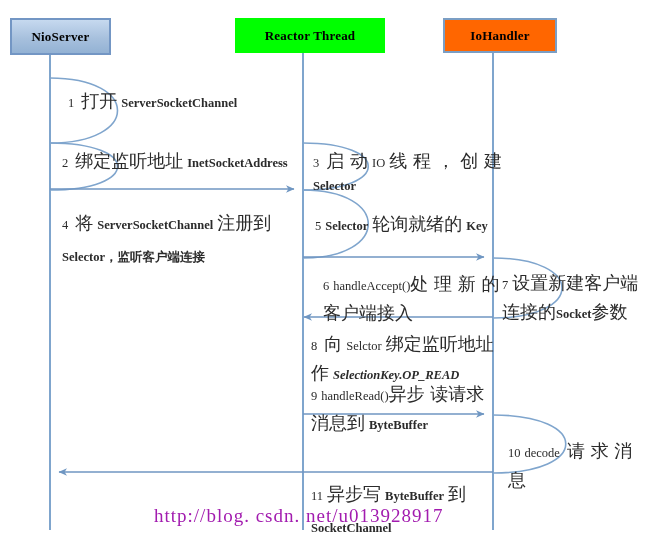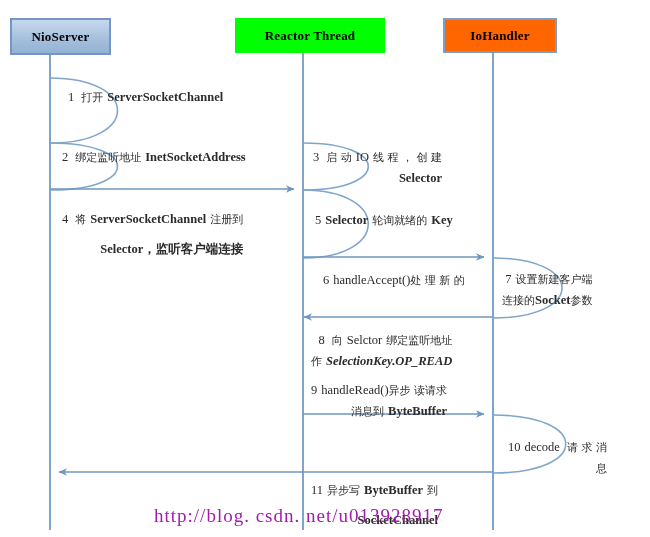--- a/index.html
+++ b/index.html
@@ -9,21 +9,20 @@
   }
   body {
     font-family: "Liberation Serif", "DejaVu Serif", serif;
   }
   #canvas {
     position: relative;
     width: 650px;
     height: 537px;
     background: #ffffff;
     overflow: hidden;
-    text-align: right;
   }
   svg.layer {
     position: absolute;
     left: 0;
     top: 0;
     width: 650px;
     height: 537px;
   }
   .lifebox {
     position: absolute;
@@ -58,21 +57,21 @@
   }
   .msg .b {
     font-weight: bold;
   }
   .msg .bi {
     font-weight: bold;
     font-style: italic;
   }
   .msg .cjk {
     font-family: "DejaVu Sans", "Liberation Sans", sans-serif;
-    font-size: 11px;
+    font-size: 18px;
     font-weight: normal;
   }
   .msg .cjkb {
     font-family: "DejaVu Sans", "Liberation Sans", sans-serif;
     font-size: 12.5px;
     font-weight: bold;
   }
   .msg .sp {
     display: inline-block;
     width: 4px;
@@ -164,20 +163,21 @@
     <div><span>4</span><span class="wsp"></span><span class="cjk">将</span><span class="sp"></span><span class="b">ServerSocketChannel</span><span class="sp"></span><span class="cjk">注册到</span></div>
     <div style="margin-top:12px;"><span class="b">Selector</span><span class="cjkb">，监听客户端连接</span></div>
   </div>
 
   <div class="msg" style="left:315px; top:211px;">
     <span>5</span><span class="sp"></span><span class="b">Selector</span><span class="sp"></span><span class="cjk">轮询就绪的</span><span class="sp"></span><span class="b">Key</span>
   </div>
 
   <div class="msg" style="left:311px; top:271px;margin-left:12px;">
     <div><span>6</span><span class="sp"></span><span>handleAccept()</span><span class="cjk">处 理 新 的</span></div>
+    <div style="margin-top:3px;"><span class="cjk">客户端接入</span></div>
   </div>
 
   <div class="msg" style="left:502px; top:270px;">
     <div><span>7</span><span class="sp"></span><span class="cjk">设置新建客户端</span></div>
     <div style="margin-top:3px;"><span class="cjk">连接的</span><span class="b">Socket</span><span class="cjk">参数</span></div>
   </div>
 
   <div class="msg" style="left:311px; top:331px;">
     <div><span>8</span><span class="wsp"></span><span class="cjk">向</span><span class="sp"></span><span>Selctor</span><span class="sp"></span><span class="cjk">绑定监听地址</span></div>
     <div style="margin-top:3px;"><span class="cjk">作</span><span class="sp"></span><span class="bi">SelectionKey.OP_READ</span></div>

